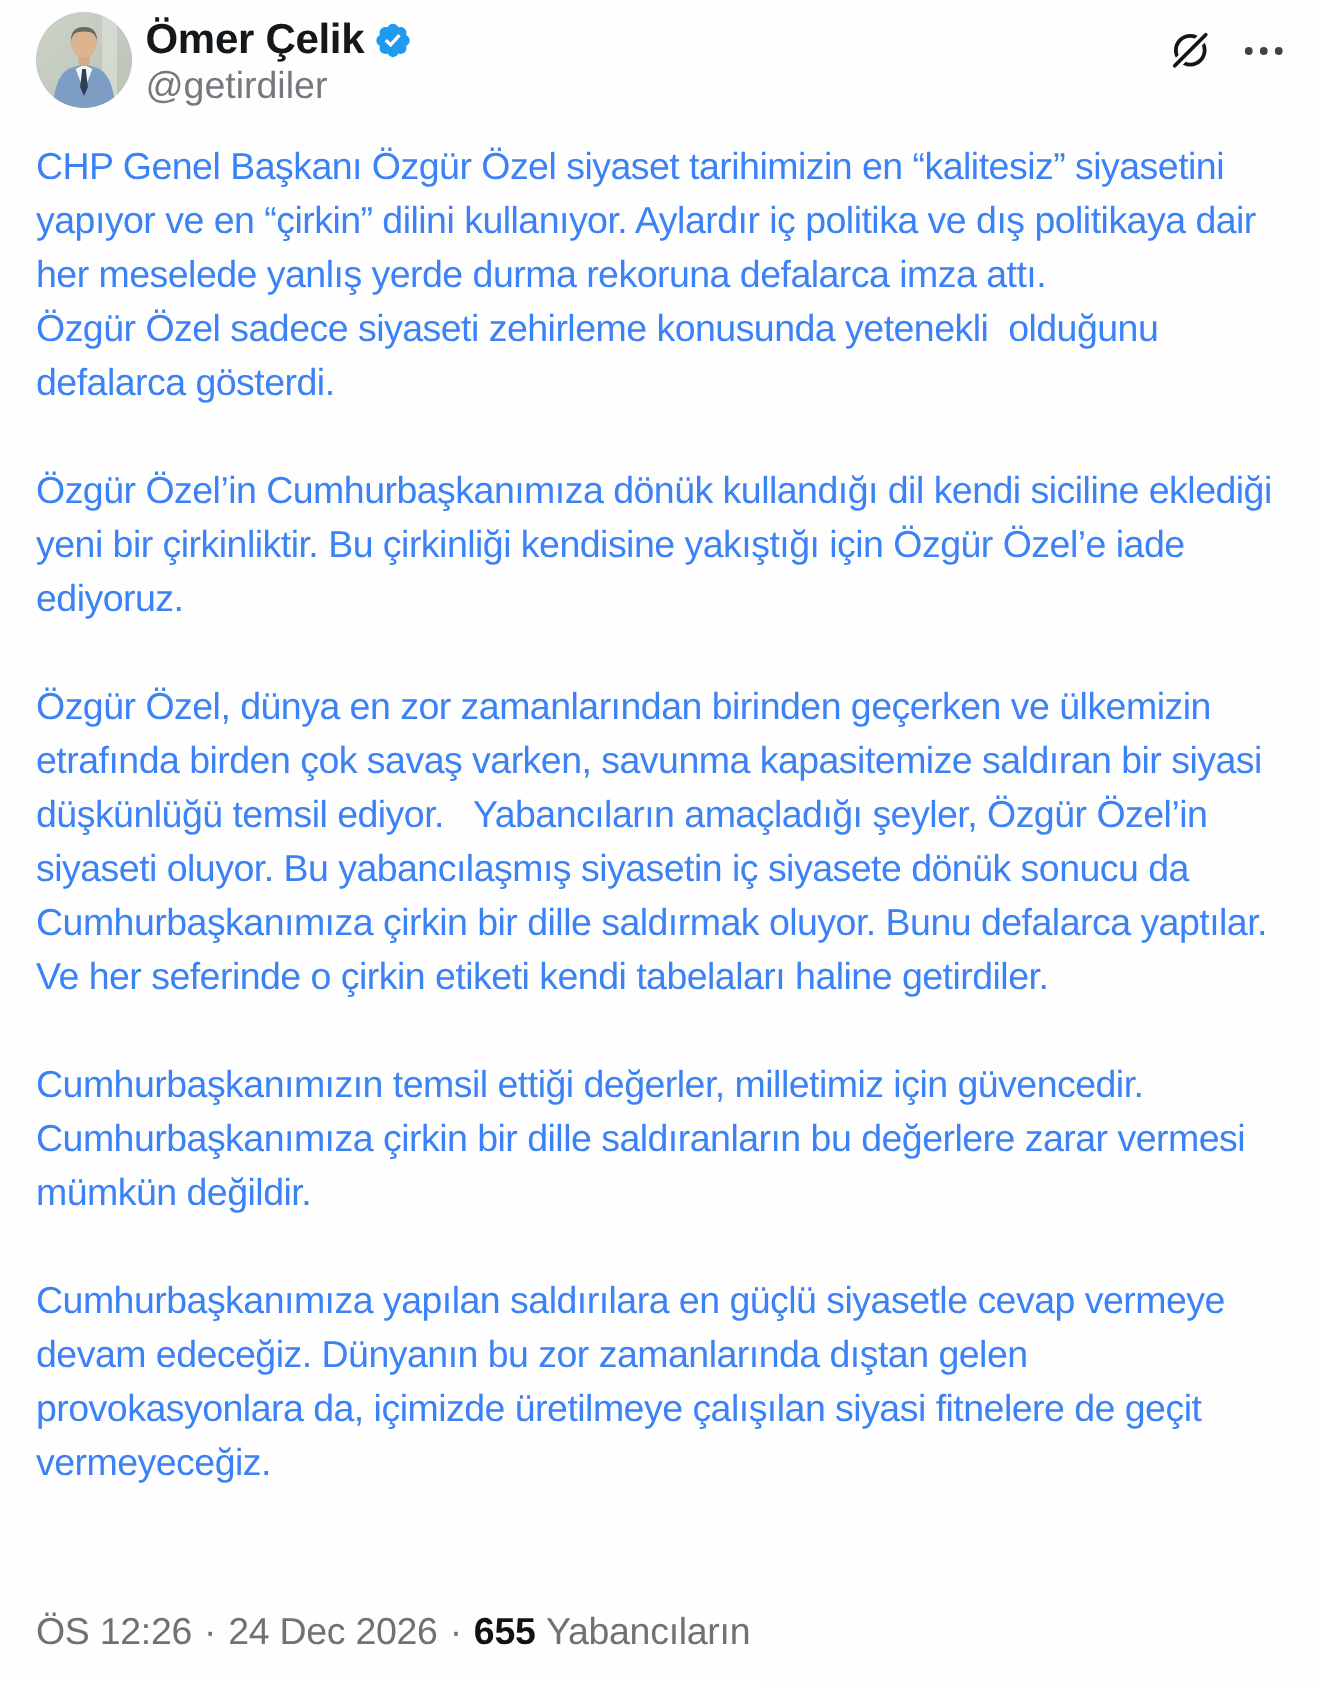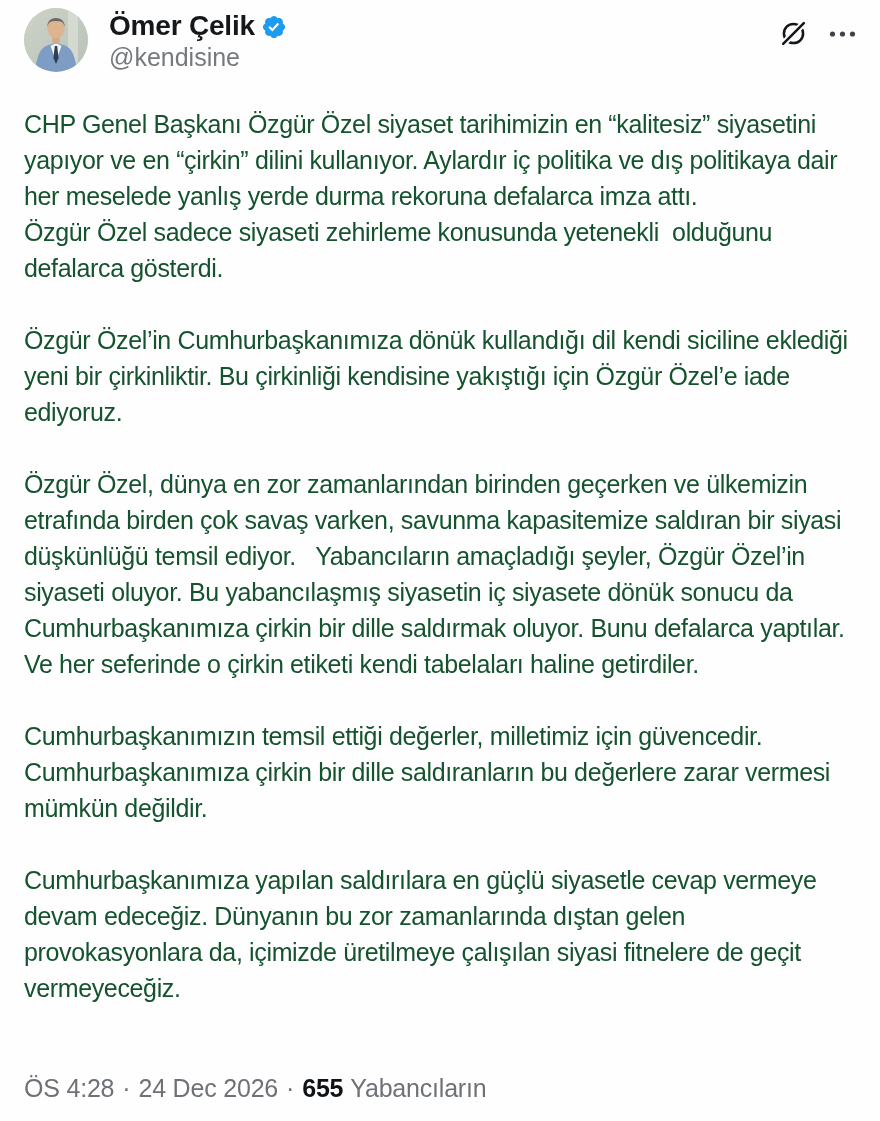--- a/index.html
+++ b/index.html
@@ -13,43 +13,43 @@
     font-family: "Liberation Sans", sans-serif;
     overflow: hidden;
   }
   
   .header { display: flex; align-items: flex-start; }
   .avatar {
     width: 64px; height: 64px; border-radius: 50%;
     overflow: hidden; flex: none; cursor: pointer;
     background: #c9cfc6;
   }
-  .id-block { margin-left: 21px; padding-top: 2px; }
+  .id-block { margin-left: 9px; padding-top: 2px; }
   .name-row { display: flex; align-items: center; gap: 6px; }
   .display-name {
     font-size: 28px; font-weight: bold; color: #15181b;
     line-height: 32px; letter-spacing: -0.2px; cursor: pointer;
   }
   .verified-badge { width: 26px; height: 26px; margin-top: 2px; }
   .handle { font-size: 25px; color: #75797e; line-height: 30px; cursor: pointer; }
   .header-right {
     margin-left: auto; display: flex; align-items: center;
     gap: 20px; padding-top: 10px; padding-right: 10px;
   }
   .icon-btn {
     background: none; border: none; padding: 0; margin: 0;
     cursor: pointer; display: flex; align-items: center;
   }
   
   .tweet-body {
-    margin-top: 34px;
+    margin-top: 21px;
     font-size: 25px;
     line-height: 36px;
     letter-spacing: -0.35px;
-    color: #14532d;
+    color: #3b82f6;
     white-space: pre-wrap;
   }
   
   .tweet-footer {
     position: absolute;
     left: 24px;
     top: 1074px;
     display: flex;
     align-items: baseline;
     gap: 8px;
@@ -91,21 +91,21 @@
       </svg>
     </div>
 
     <div class="id-block">
       <div class="name-row">
         <span class="display-name">Ömer Çelik</span>
         <svg class="verified-badge" viewBox="0 0 24 24">
           <path fill="#1d9bf0" d="M22.25 12c0-1.43-.88-2.67-2.19-3.34.46-1.39.2-2.9-.81-3.91s-2.52-1.27-3.91-.81c-.66-1.31-1.91-2.19-3.34-2.19s-2.67.88-3.33 2.19c-1.4-.46-2.91-.2-3.92.81s-1.26 2.52-.8 3.91c-1.31.67-2.2 1.91-2.2 3.34s.89 2.67 2.2 3.34c-.46 1.39-.21 2.9.8 3.91s2.52 1.26 3.91.81c.67 1.31 1.91 2.19 3.34 2.19s2.68-.88 3.34-2.19c1.39.45 2.9.2 3.91-.81s1.27-2.52.81-3.91c1.31-.67 2.19-1.91 2.19-3.34zm-11.71 4.2L6.8 12.46l1.41-1.42 2.26 2.26 4.8-5.23 1.47 1.36-6.2 6.77z"></path>
         </svg>
       </div>
-      <div class="handle">@kendisine</div>
+      <div class="handle">@getirdiler</div>
     </div>
 
     <div class="header-right">
       <button class="icon-btn" aria-label="Grok">
         <svg width="31" height="31" viewBox="0 0 33 33">
           <circle cx="16.5" cy="16.5" r="10.2" fill="none" stroke="#14171a" stroke-width="2.7"></circle>
           <line x1="4.5" y1="28.5" x2="28.5" y2="4.5" stroke="#fefefe" stroke-width="7"></line>
           <line x1="5.5" y1="27.5" x2="27.5" y2="5.5" stroke="#14171a" stroke-width="2.7" stroke-linecap="round"></line>
         </svg>
       </button>
@@ -125,21 +125,21 @@
 
 Özgür Özel’in Cumhurbaşkanımıza dönük kullandığı dil kendi siciline eklediği yeni bir çirkinliktir. Bu çirkinliği kendisine yakıştığı için Özgür Özel’e iade ediyoruz.
 
 Özgür Özel, dünya en zor zamanlarından birinden geçerken ve ülkemizin etrafında birden çok savaş varken, savunma kapasitemize saldıran bir siyasi düşkünlüğü temsil ediyor.   Yabancıların amaçladığı şeyler, Özgür Özel’in siyaseti oluyor. Bu yabancılaşmış siyasetin iç siyasete dönük sonucu da Cumhurbaşkanımıza çirkin bir dille saldırmak oluyor. Bunu defalarca yaptılar. Ve her seferinde o çirkin etiketi kendi tabelaları haline getirdiler.
 
 Cumhurbaşkanımızın temsil ettiği değerler, milletimiz için güvencedir. Cumhurbaşkanımıza çirkin bir dille saldıranların bu değerlere zarar vermesi mümkün değildir.
 
 Cumhurbaşkanımıza yapılan saldırılara en güçlü siyasetle cevap vermeye devam edeceğiz. Dünyanın bu zor zamanlarında dıştan gelen provokasyonlara da, içimizde üretilmeye çalışılan siyasi fitnelere de geçit vermeyeceğiz.</div>
 
   <div class="tweet-footer">
-    <span>ÖS 4:28</span>
+    <span>ÖS 12:26</span>
     <span>·</span>
     <span>24 Dec 2026</span>
     <span>·</span>
     <span class="views-group">
       <span class="views-count">655</span>
       <span>Yabancıların</span>
     </span>
   </div>
 
 </div>

